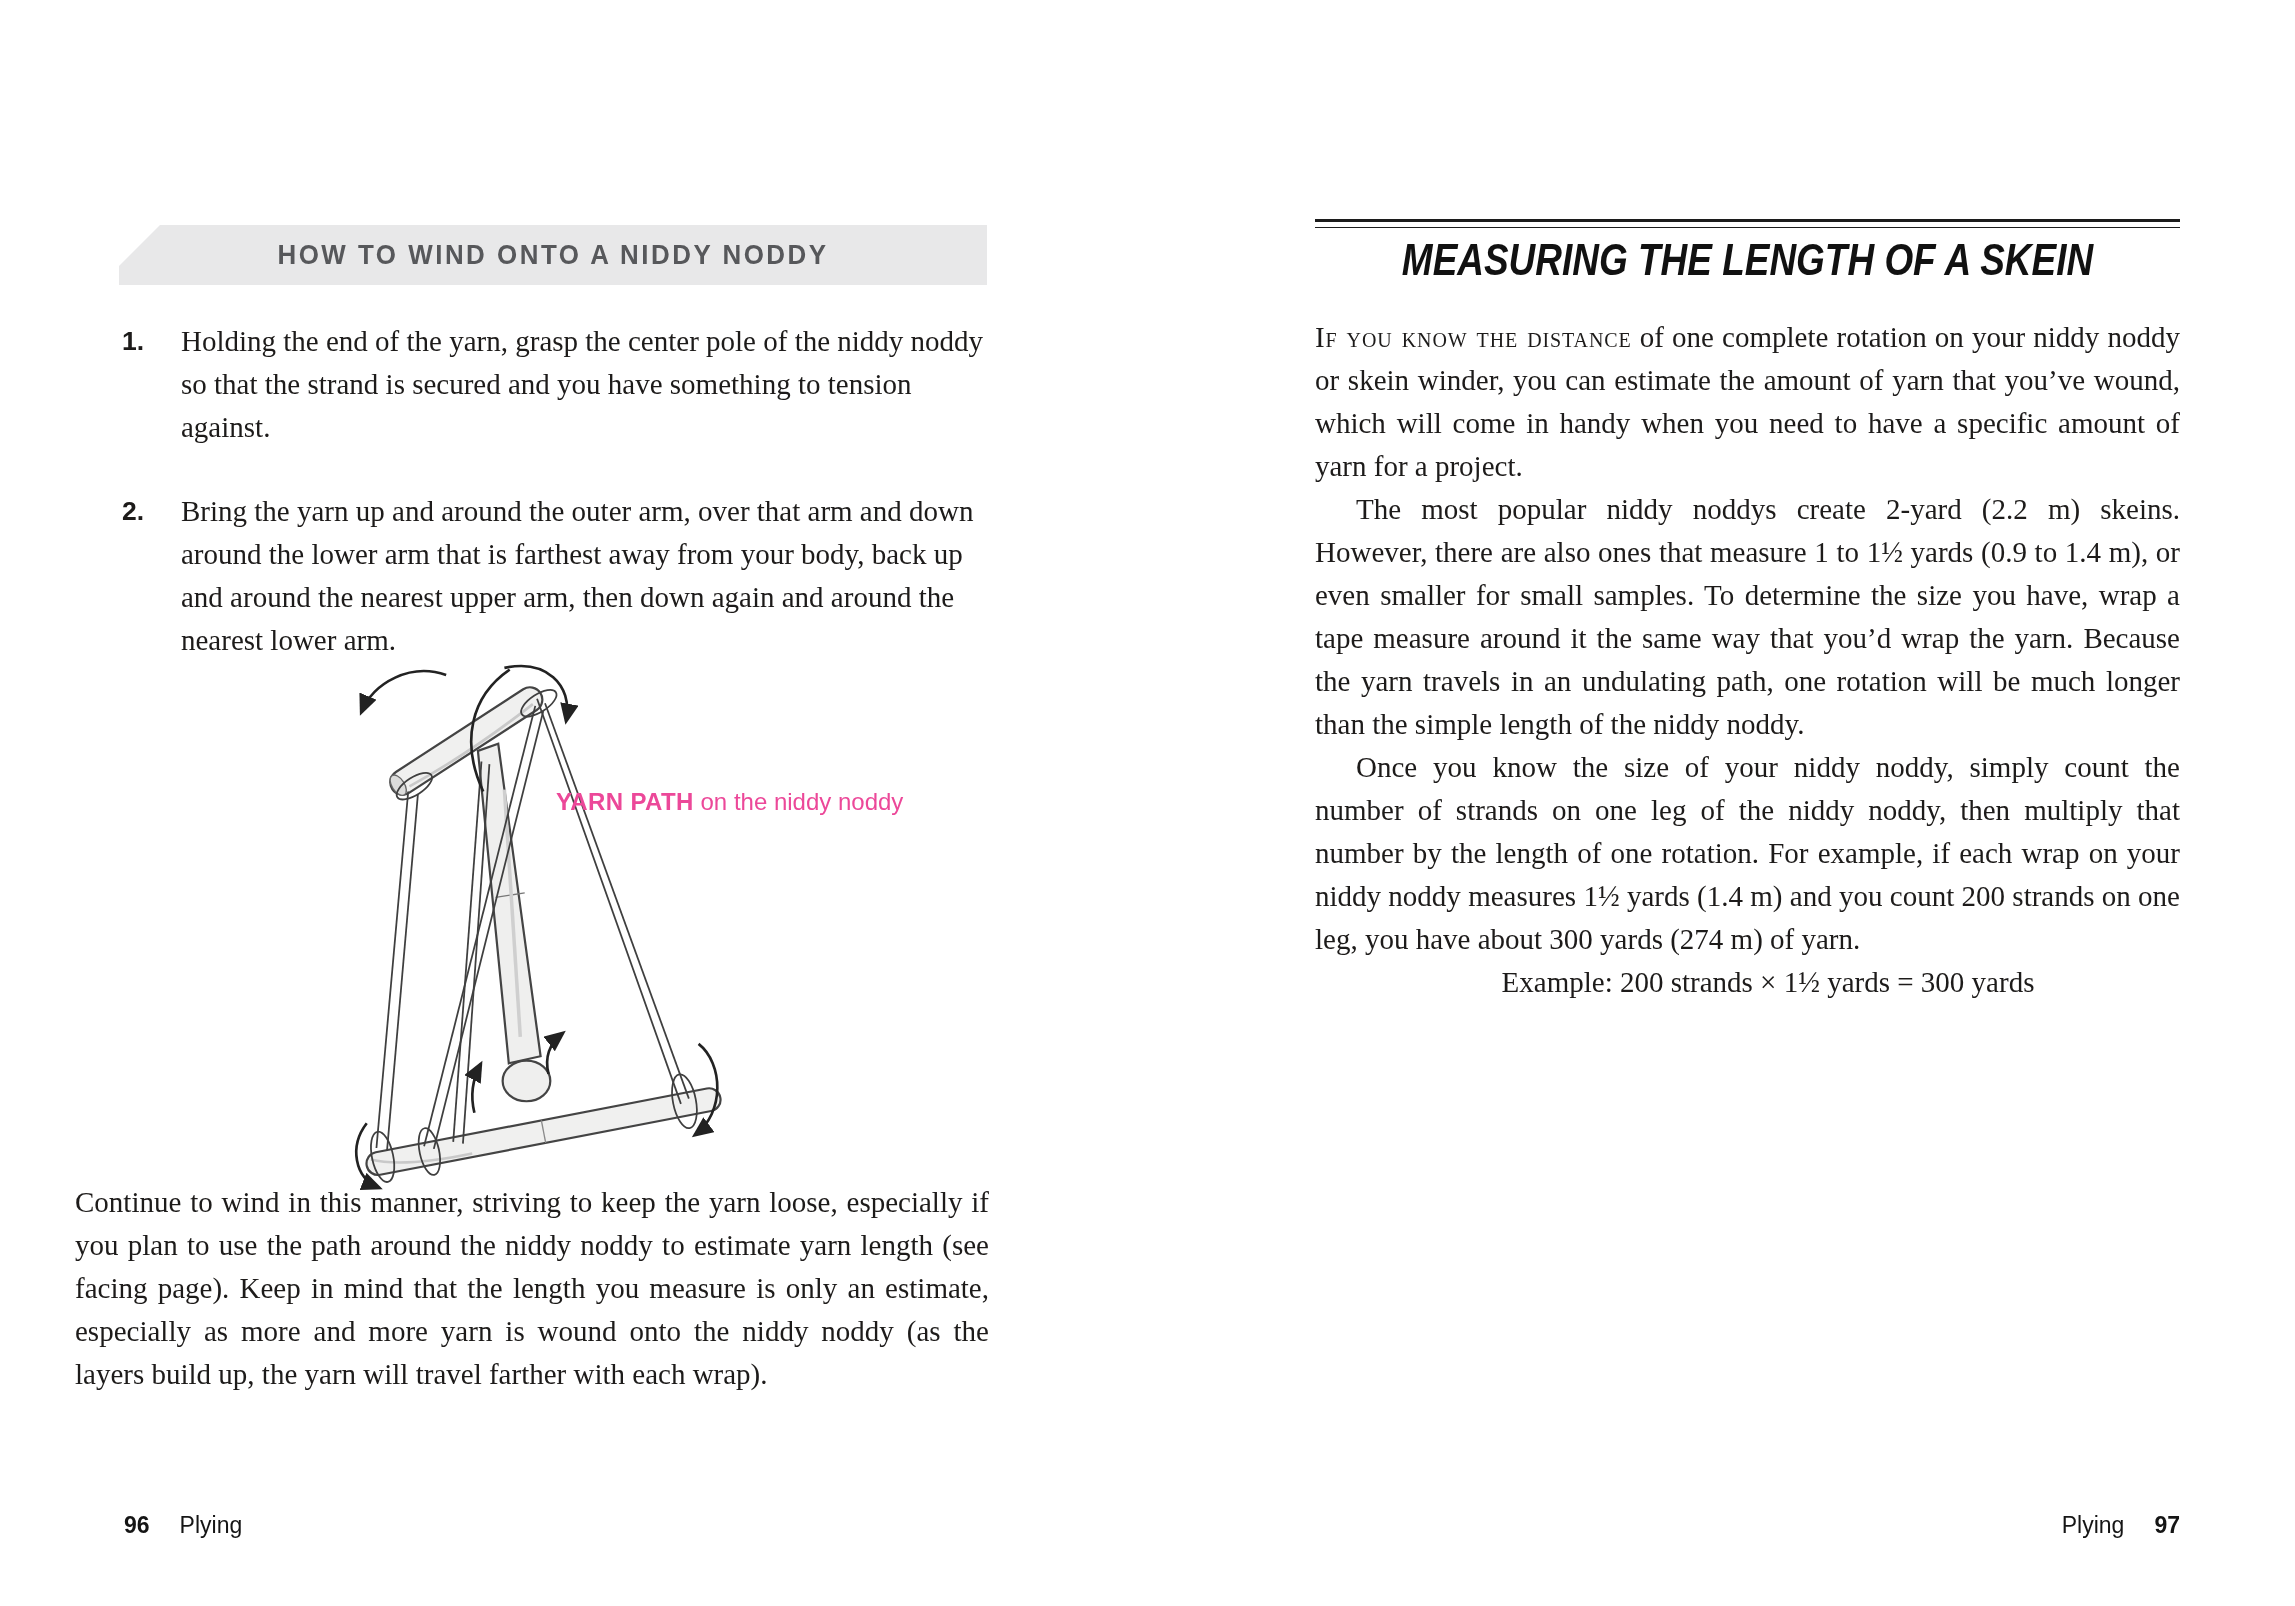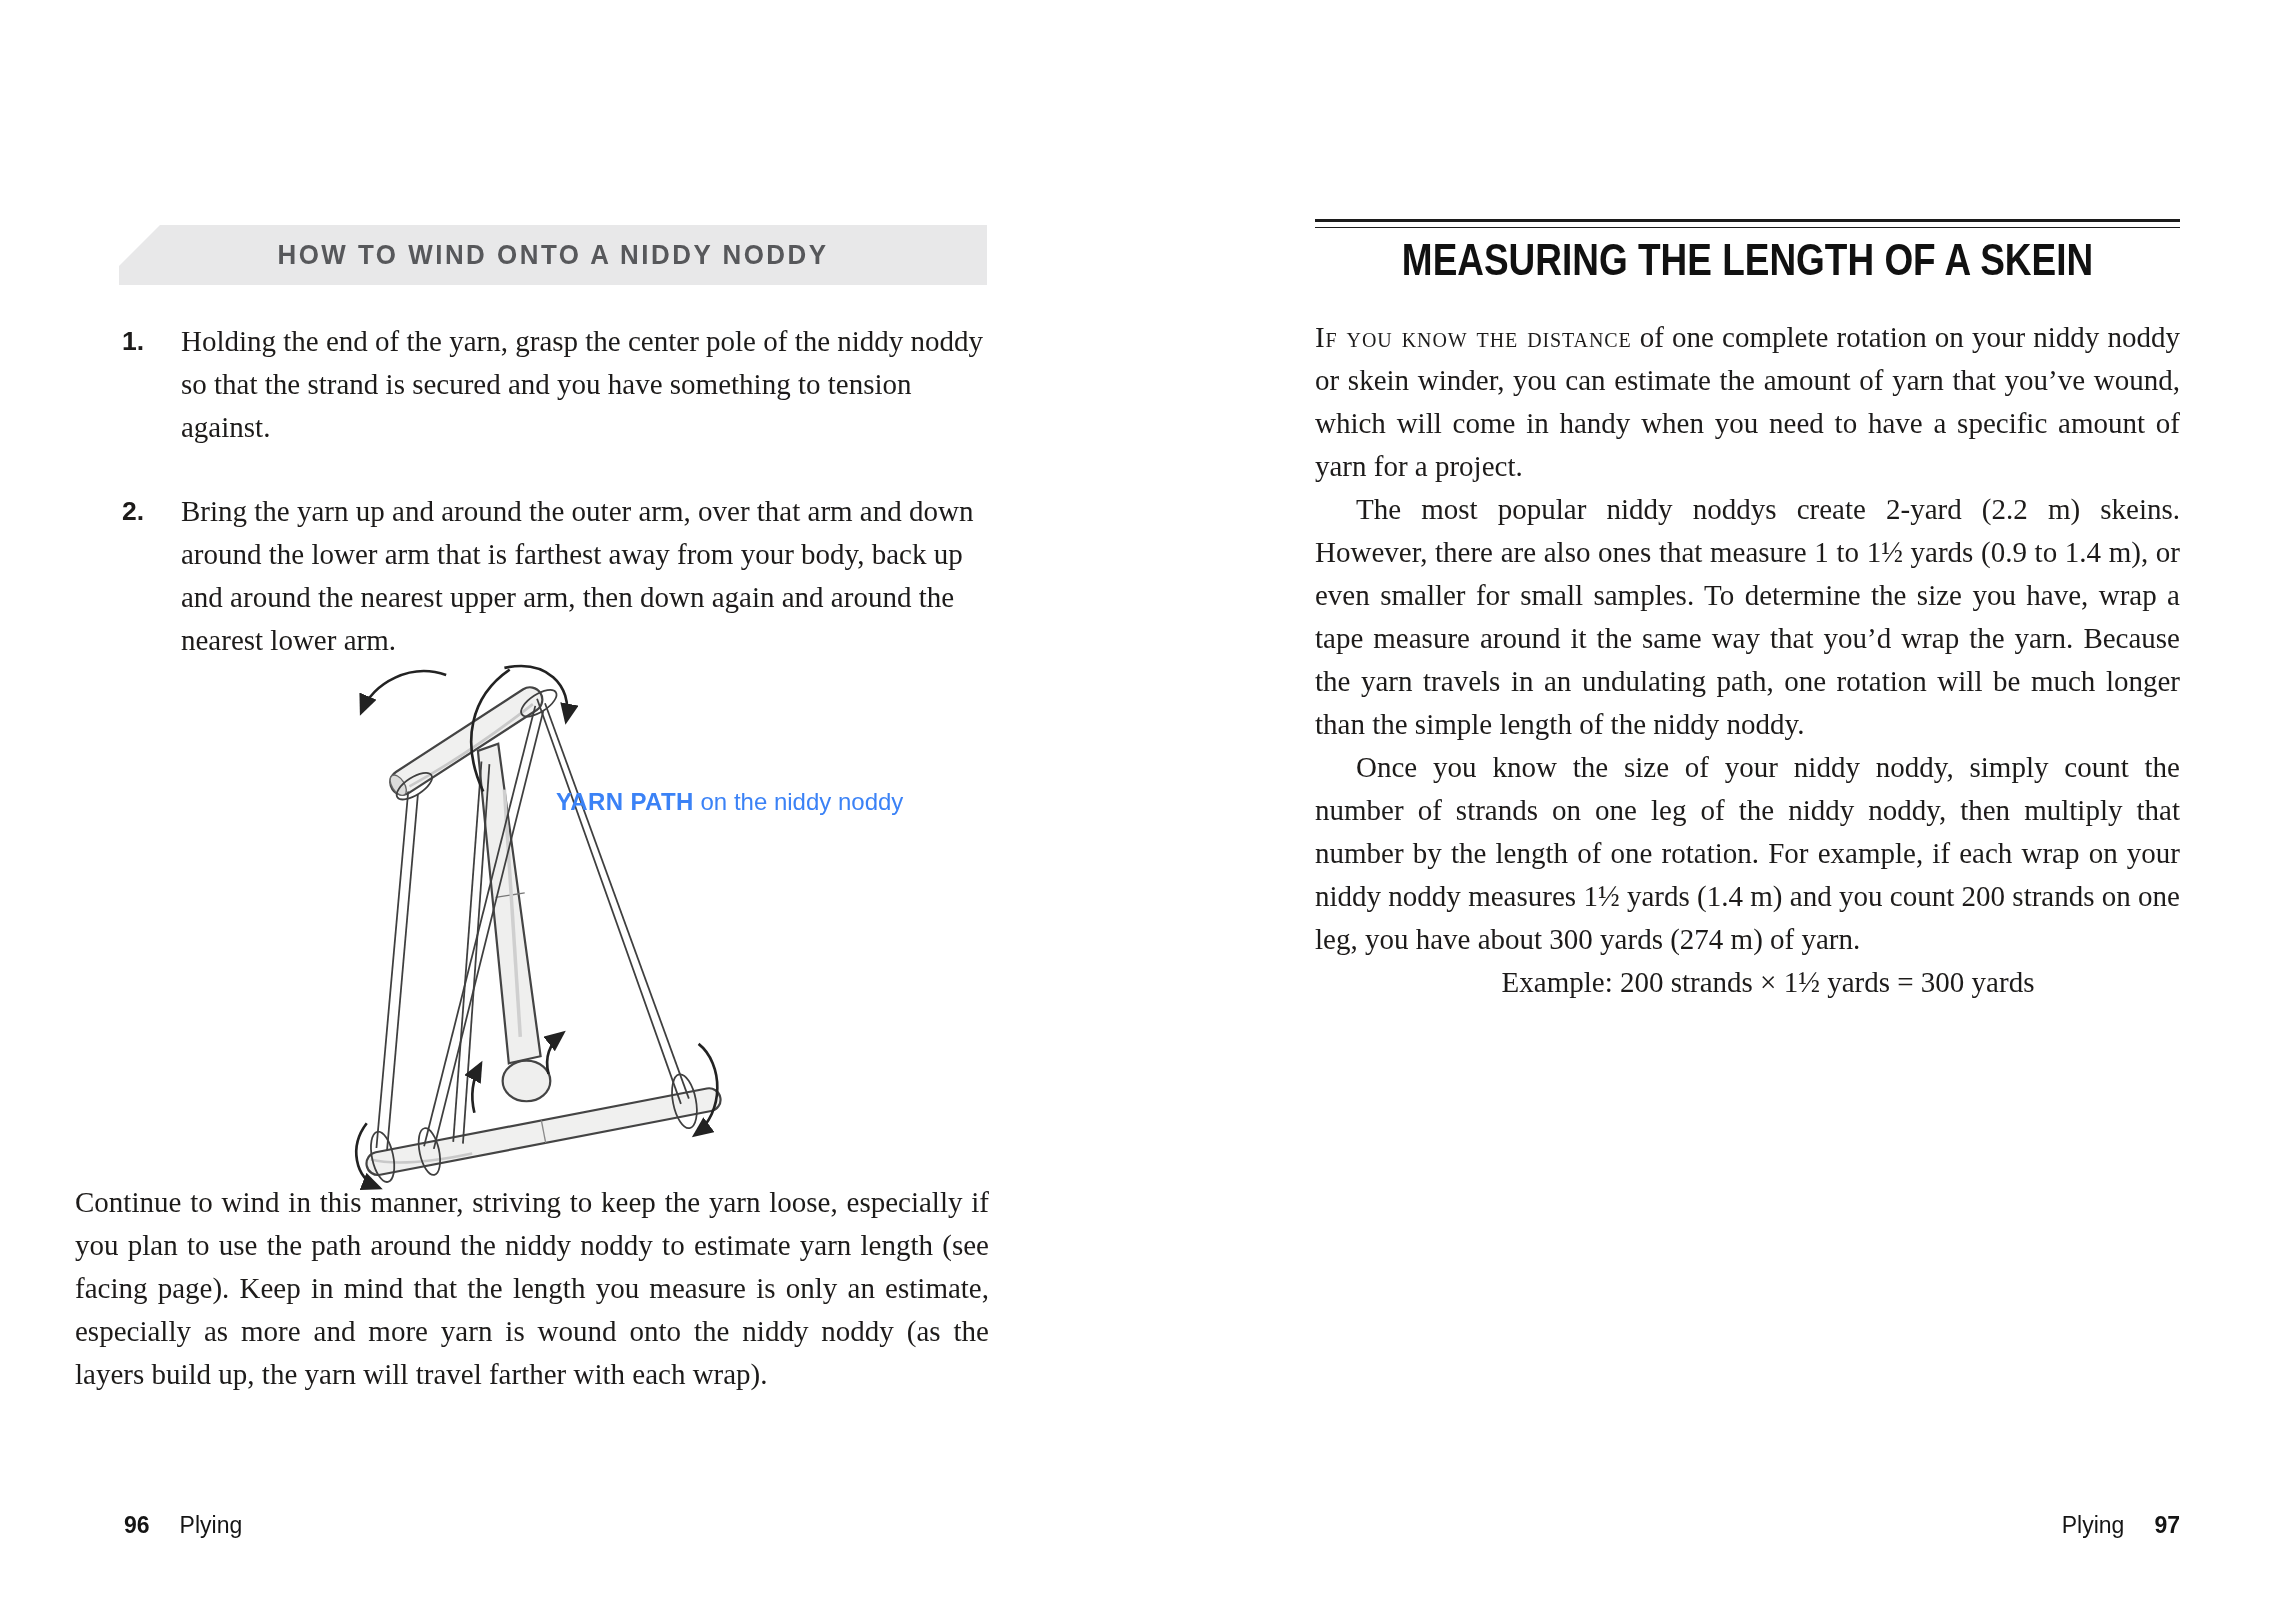--- a/index.html
+++ b/index.html
@@ -36,21 +36,21 @@
     font-size:29px;line-height:43px;text-align:left;}
   .step-num{
     position:absolute;left:47px;top:0;
     font-family:"Liberation Sans",sans-serif;font-weight:700;
     font-size:26.5px;line-height:43px;color:var(--ink);
   }
   .figure{position:absolute;left:207px;top:609px;width:481px;height:539px;}
   .figure svg{width:100%;height:100%;display:block;}
   .fig-caption{
     position:absolute;left:481px;top:740px;white-space:nowrap;
-    font-family:"Liberation Sans",sans-serif;font-size:24px;color:#3b82f6;
+    font-family:"Liberation Sans",sans-serif;font-size:24px;color:#ec4899;
   }
   .fig-caption .cap-bold{font-weight:700;letter-spacing:0.4px;}
   .closing{
     position:absolute;left:0;top:1133px;width:914px;
     font-size:29px;line-height:43px;text-align:justify;margin:0;
   }
   .footer{
     position:absolute;top:1464px;
     font-family:"Liberation Sans",sans-serif;font-size:23px;color:#151515;
     white-space:nowrap;
@@ -59,21 +59,21 @@
   .footer-right{right:0;text-align:right;}
   .pagenum{font-weight:700;}
   .footer .gap{display:inline-block;width:30px;}
 
   
   .double-rule{
     position:absolute;left:0;top:171px;width:100%;height:8.8px;
     border-top:3.5px solid var(--rule);border-bottom:1.8px solid var(--rule);
   }
   .chapter-title{
-    position:absolute;left:0;top:187px;width:100%;text-align:center;margin:0;
+    position:absolute;left:0;top:187px;width:100%;text-align:center;margin:0;font-style:italic;
   }
   .chapter-title span{
     display:inline-block;font-family:"Liberation Sans",sans-serif;
     font-weight:700;font-size:44px;line-height:49px;color:#111;
     letter-spacing:0px;transform:scaleX(.84);transform-origin:center;
     white-space:nowrap;
   }
   .body-copy{position:absolute;left:0;top:268px;width:100%;}
   .body-copy p{margin:0;font-size:29px;line-height:43px;text-align:justify;}
   .body-copy p.indent{text-indent:41px;}

